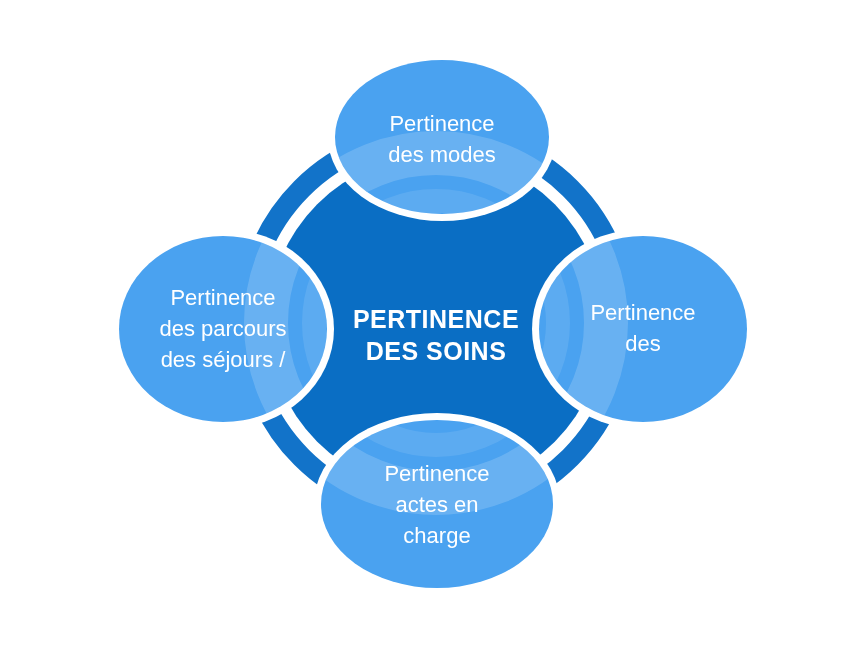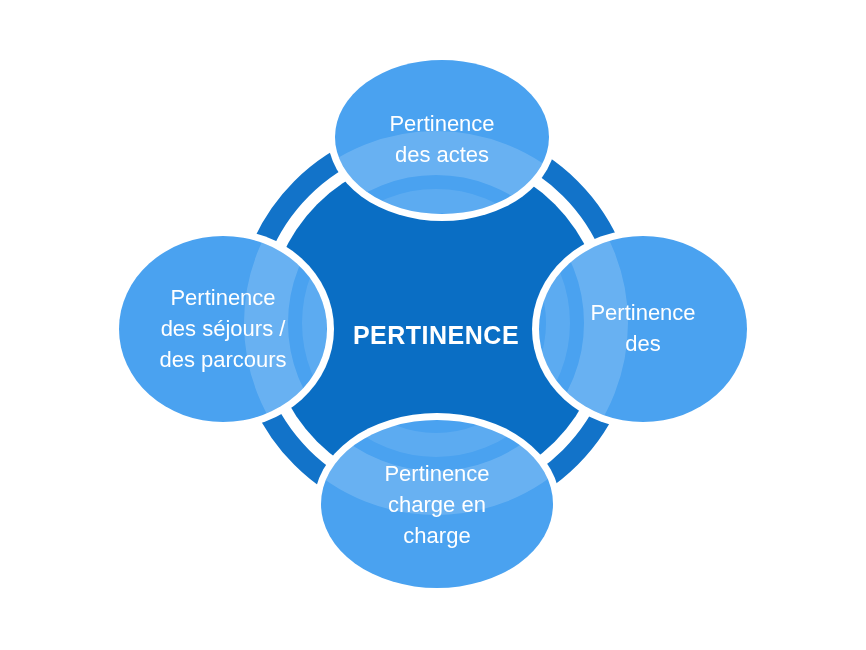--- a/index.html
+++ b/index.html
@@ -69,37 +69,38 @@
     <ellipse class="node" cx="437" cy="504" rx="116" ry="84"></ellipse>
 
     <g clip-path="url(#nodes-clip)">
       <circle class="hl1" cx="436" cy="323" r="170"></circle>
       <circle class="hl2" cx="436" cy="323" r="122"></circle>
     </g>
   </svg>
 
   <div class="label center-label label-center">
     <div>PERTINENCE</div>
+    <div>DES SOINS</div>
   </div>
 
   <div class="label node-label label-top">
     <div>Pertinence</div>
-    <div>des actes</div>
+    <div>des modes</div>
   </div>
 
   <div class="label node-label label-left">
     <div>Pertinence</div>
+    <div>des parcours</div>
     <div>des séjours /</div>
-    <div>des parcours</div>
   </div>
 
   <div class="label node-label label-right">
     <div>Pertinence</div>
     <div>des</div>
   </div>
 
   <div class="label node-label label-bottom">
     <div>Pertinence</div>
-    <div>charge en</div>
+    <div>actes en</div>
     <div>charge</div>
   </div>
 
 </div>
 
 </body></html>

